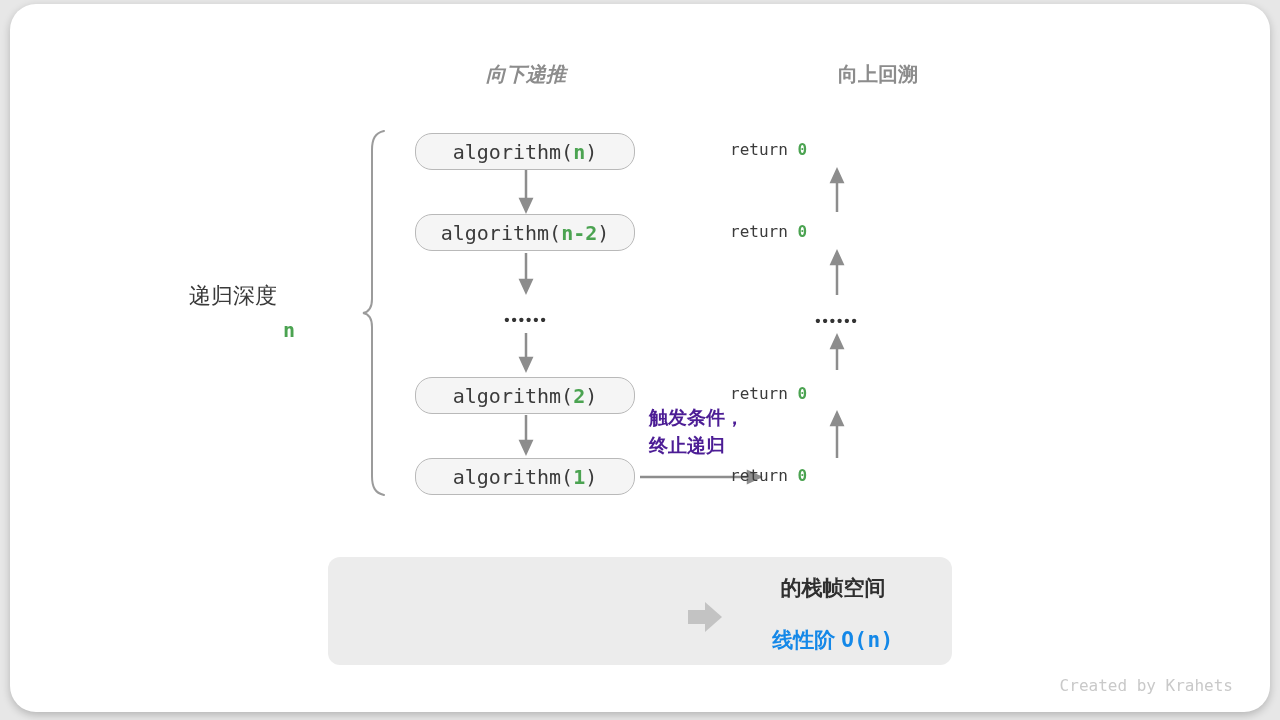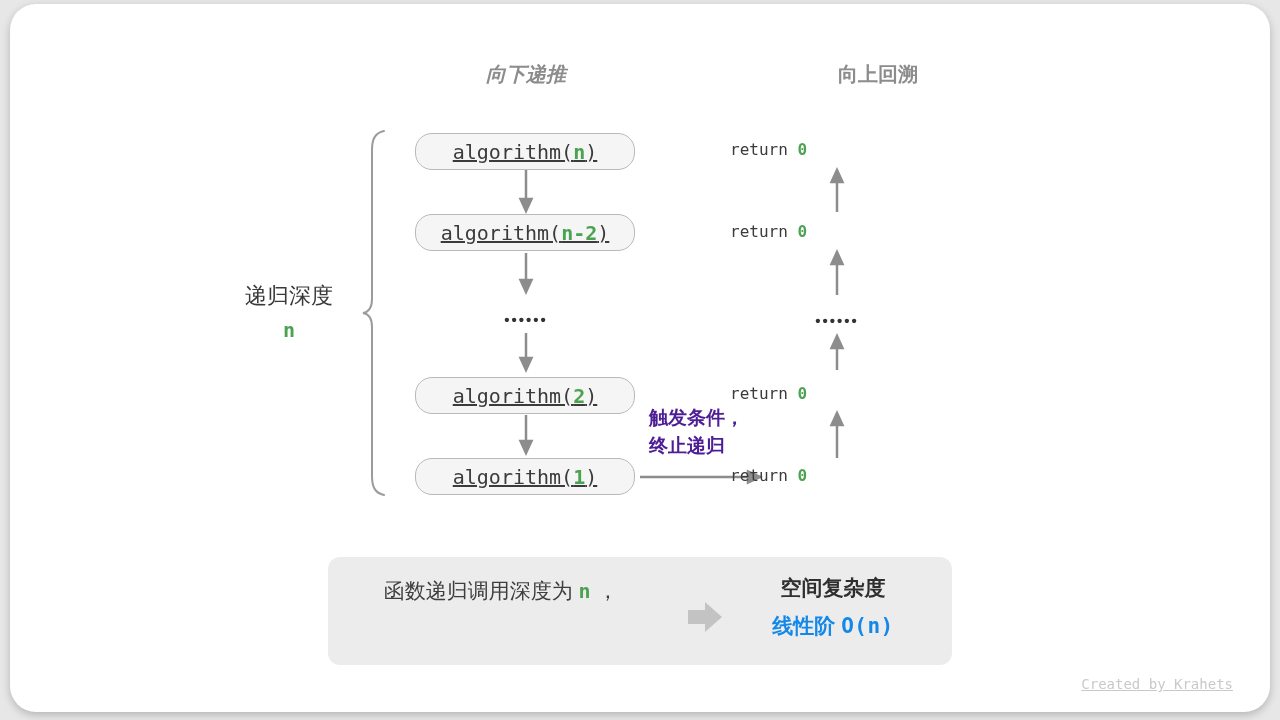--- a/index.html
+++ b/index.html
@@ -21,38 +21,38 @@
     width:200px; text-align:center;
     font-size:20px; font-weight:bold; color:#8C8C8C;
   }
   .hdr-down { left:426px; top:61px;font-style:italic; }
   .hdr-up   { left:778px; top:61px; }
 
   .callbox {
     left:415px; width:220px; height:37px;
     background:#f5f5f5; border:1.5px solid #b9b9b9; border-radius:17px;
     display:flex; align-items:center; justify-content:center;
-    font-size:20px; color:#3b3b3b;text-decoration:underline;
+    font-size:20px; color:#3b3b3b;
   }
   .cb1 { top:133px; } .cb2 { top:214px; } .cb3 { top:377px; } .cb4 { top:458px; }
 
   .ret {
     left:730px; width:200px; text-align:left;
     font-size:16px; color:#3b3b3b;
   }
   .rt1 { top:140px; } .rt2 { top:222px; } .rt3 { top:384px; } .rt4 { top:466px; }
 
   .dots {
     width:100px; text-align:center;
     font-size:15px; font-weight:bold; color:#333333; letter-spacing:2px;
   }
   .dots-left  { left:476px; top:311px; }
   .dots-right { left:787px; top:312px; }
 
-  .depth-label { left:189px; top:281px; width:200px; text-align:center;
+  .depth-label { left:189px; top:281px; width:200px; 
     font-size:22px; color:#3a3a3a; }
   .depth-n { left:189px; top:318px; width:200px; text-align:center;
     font-size:20px; }
 
   .trigger {
     left:649px; top:404px; font-size:19px; font-weight:bold;
     color:#4c1d95; line-height:28px;
   }
 
   .sumbox {
@@ -64,25 +64,25 @@
     font-size:21px; color:#3e3e3e; line-height:37px;
   }
   .sumleft .mono { font-size:20px; letter-spacing:1px; }
   .blockarrow { left:688px; top:602px; display:flex; align-items:center; }
   .blockarrow .bar { width:17px; height:14px; background:#c3c3c3; }
   .blockarrow .tip { width:0; height:0;
     border-top:15px solid transparent; border-bottom:15px solid transparent;
     border-left:17px solid #c3c3c3; }
   .sumright { left:733px; top:574px; width:200px; text-align:center; }
   .sr1 { font-size:21px; font-weight:bold; color:#2f2f2f; }
-  .sr2 { margin-top:10px; font-size:21px; font-weight:bold; color:#1488E8; }
+  .sr2 { margin-top:24px; font-size:21px; font-weight:bold; color:#1488E8; }
   .sr2 .mono { letter-spacing:0.5px; }
 
   .footer {
-    right:47px; top:676px; font-size:14px; color:#c9c9c9;text-decoration:underline;
+    right:47px; top:676px; font-size:16px; color:#c9c9c9;
   }
   svg.layer { position:absolute; left:0; top:0; pointer-events:none; }
 </style>
 </head>
 <body>
 
 <div class="card"></div>
 
 <svg class="layer" width="1280" height="720">
 
@@ -164,24 +164,23 @@
 <div class="abs ret rt3 mono"><span>return</span> <span class="green">0</span></div>
 <div class="abs ret rt4 mono"><span>return</span> <span class="green">0</span></div>
 
 <div class="abs trigger">
   <div>触发条件，</div>
   <div>终止递归</div>
 </div>
 
 <div class="abs sumbox"></div>
 <div class="abs sumleft">
-  <div><span>函数递归调用深度为 </span><span class="mono green">n</span><span> ，</span></div>
 </div>
 <div class="abs blockarrow">
   <div class="bar"></div>
   <div class="tip"></div>
 </div>
 <div class="abs sumright">
-  <div class="sr1">空间复杂度</div>
+  <div class="sr1">的栈帧空间</div>
   <div class="sr2"><span>线性阶 </span><span class="mono">O(n)</span></div>
 </div>
 
 <div class="abs footer mono">Created by Krahets</div>
 
 </body></html>

